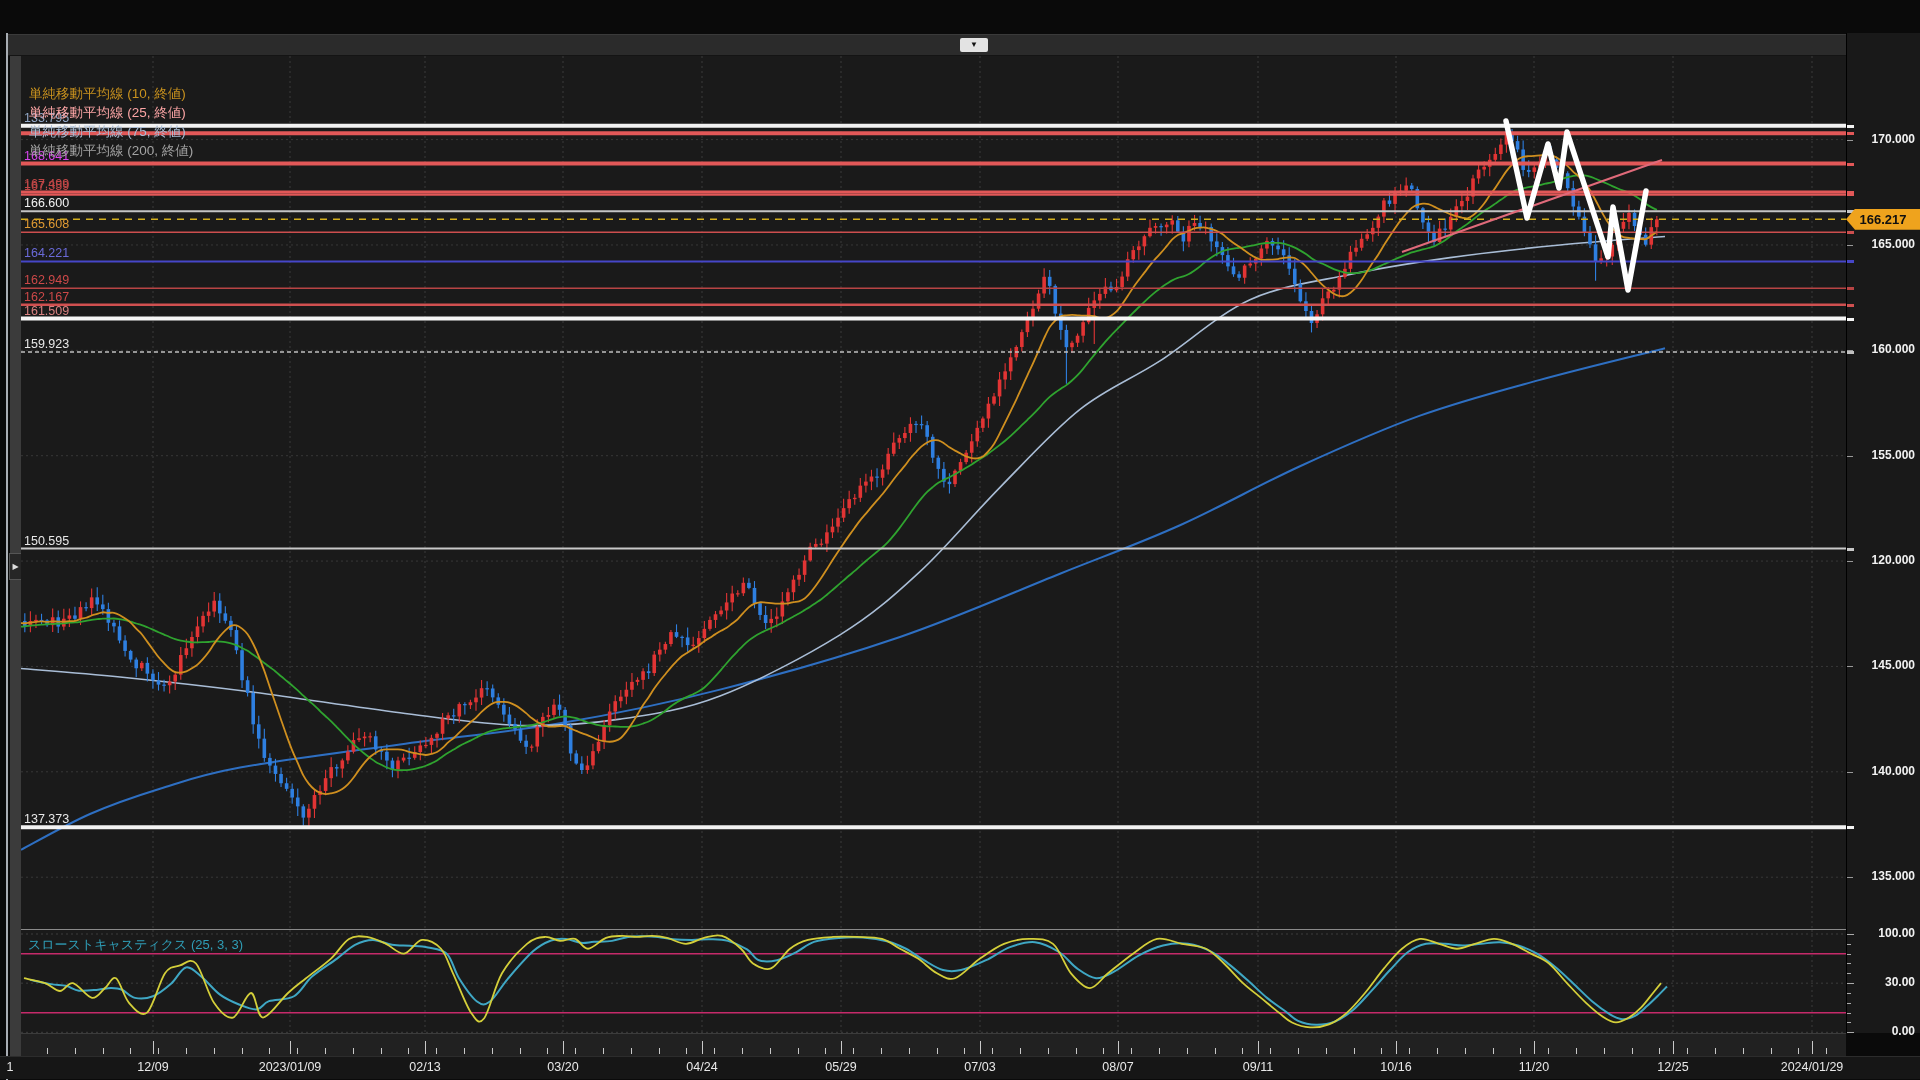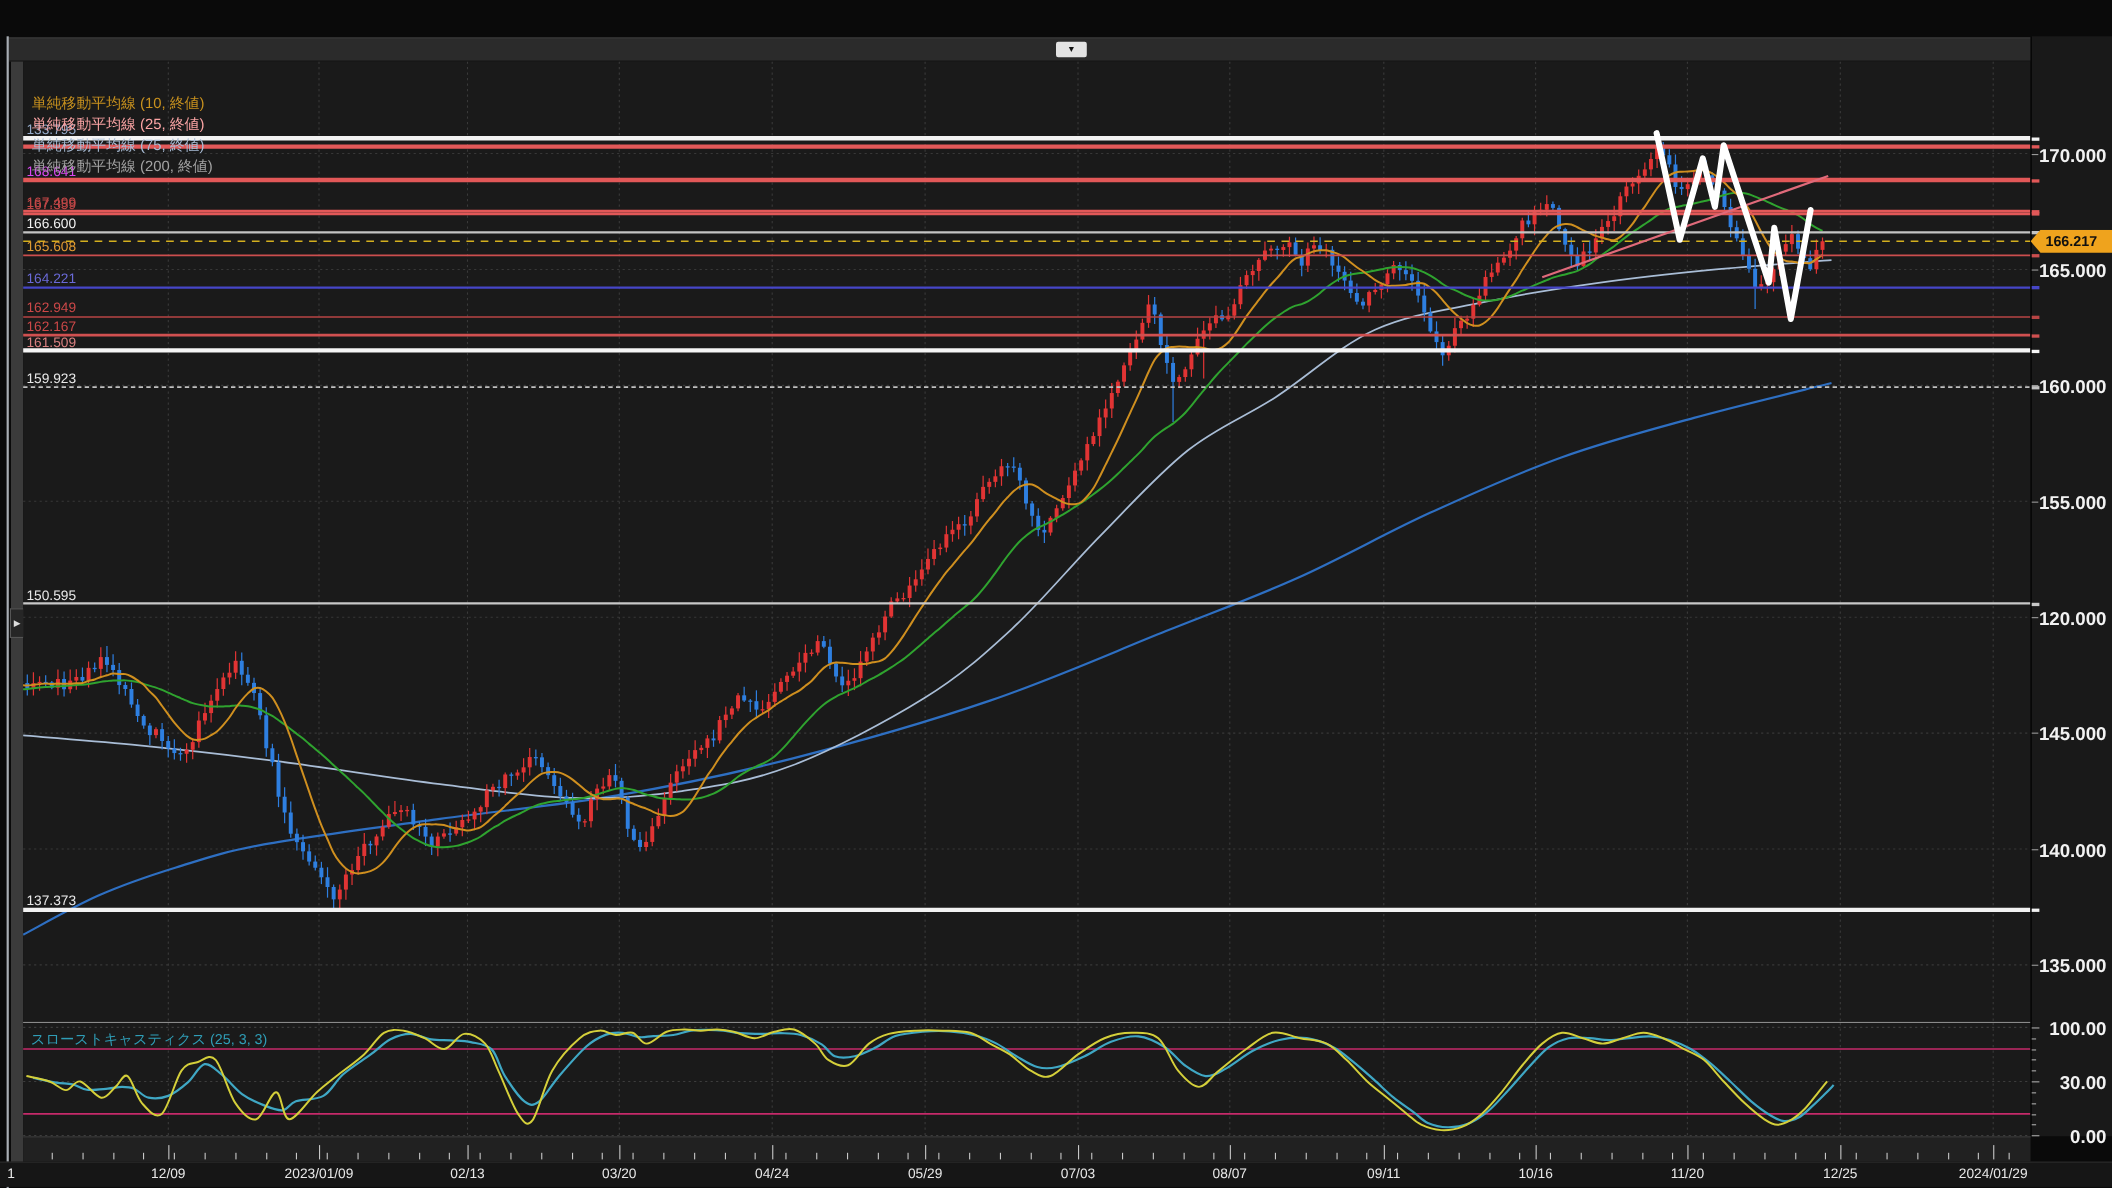--- a/index.html
+++ b/index.html
@@ -39,21 +39,21 @@
 
   
   .lvl-label { position:absolute; font-size:12.5px; height:15px; line-height:15px; white-space:nowrap; z-index:4; }
   
   #legend { position:absolute; left:29px; top:84px; z-index:5; }
   #legend div { font-size:13.5px; height:19px; line-height:19px; white-space:nowrap; }
   #sub-legend { position:absolute; left:28px; top:936px; font-size:13px; z-index:5; }
 
   
   #price-axis { position:absolute; left:1846px; top:33px; width:74px; height:1000px; background:#191919; border-left:1px solid #000; }
-  .ax-label { position:absolute; left:0; width:68px; text-align:right; color:#f2f2f2; font-size:17px; font-weight:bold; }
+  .ax-label { position:absolute; left:0; width:68px; text-align:right; color:#f2f2f2; font-size:12px; font-weight:bold; }
   .ax-tick { position:absolute; left:0; height:1px; background:#777; }
   #price-badge { position:absolute; left:1846px; width:74px; height:21px; background:#efa31d;
     clip-path:polygon(0 50%, 9px 0, 100% 0, 100% 100%, 9px 100%);
     color:#101010; font-size:13px; font-weight:bold; text-align:center; line-height:21px; z-index:6; }
 
   
   #ruler { position:absolute; left:21px; top:1033px; width:1825px; height:23px; background:#212121;
     border-top:1px solid #3c3c3c; }
   .rtick { position:absolute; bottom:2px; width:1px; background:#c8c8c8; }
   #time-labels { position:absolute; left:0; top:1056px; width:1920px; height:23px; background:#161616; border-top:1px solid #2c2c2c;}

